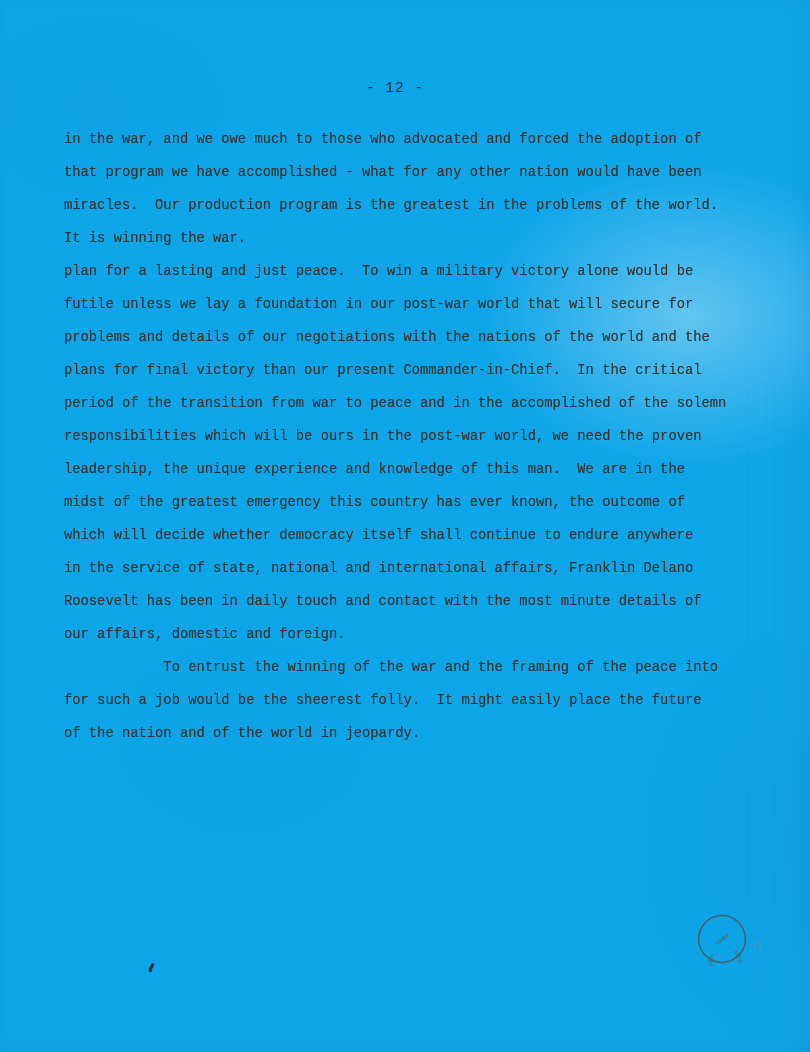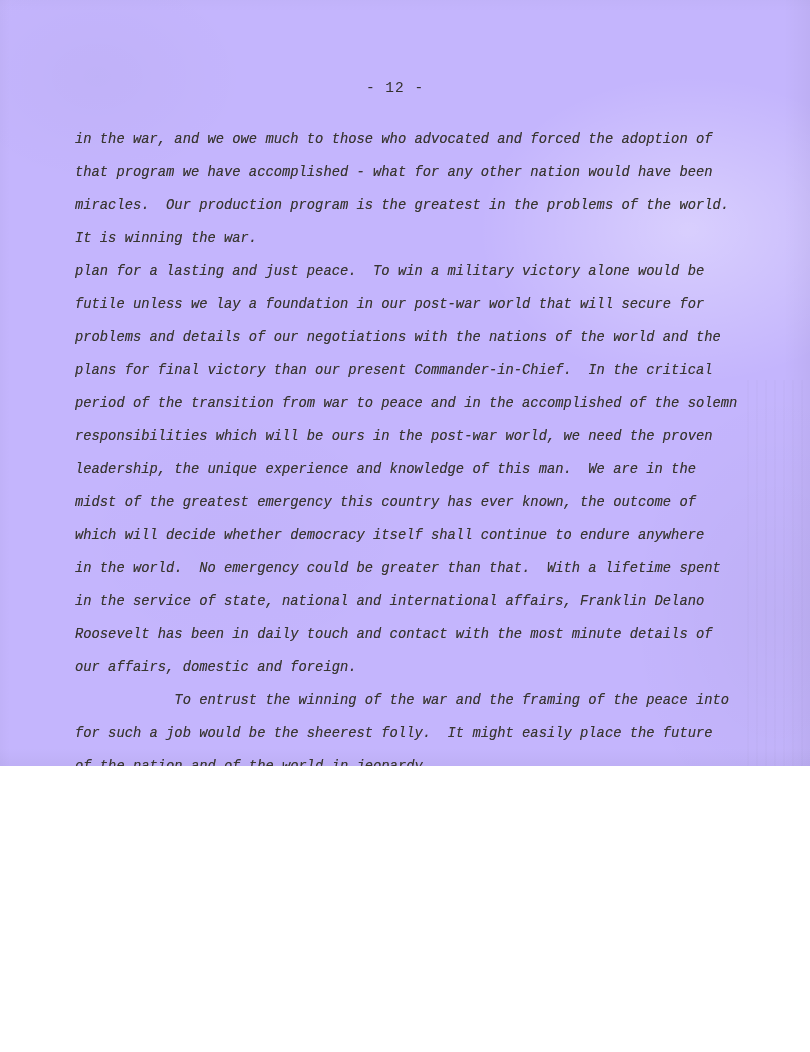--- a/index.html
+++ b/index.html
@@ -3,22 +3,22 @@
 <meta charset="utf-8">
 <style>
   html,body{margin:0;padding:0;}
   body{
     width:810px;height:1052px;
     font-family:"Liberation Mono","DejaVu Sans Mono",monospace;
     overflow:hidden;
   }
   .page{
     position:relative;
-    width:810px;height:766px;
-    background:#c4b5fd;
+    width:810px;height:1052px;
+    background:#0ea5e9;
     overflow:hidden;
   }
   
   .texture{
     position:absolute;inset:0;
     background:
       radial-gradient(220px 160px at 12% 10%, rgba(0,0,0,0.018), transparent 70%),
       radial-gradient(300px 220px at 85% 30%, rgba(255,255,255,0.35), transparent 70%),
       radial-gradient(260px 200px at 30% 70%, rgba(0,0,0,0.012), transparent 70%),
       radial-gradient(200px 300px at 96% 80%, rgba(0,0,0,0.03), transparent 75%),
@@ -36,23 +36,22 @@
   .page-number{
     position:absolute;
     top:80px;left:0;right:20px;
     text-align:center;
     font-size:14.5px;
     letter-spacing:1px;
     color:#33302c;
   }
   .doc-lines{
     position:absolute;
-    left:75px;top:123px;
+    left:64px;top:123px;
     width:690px;
-    font-style:italic;
   }
   .tline{
     white-space:pre;
     font-size:13.8px;
     line-height:33px;
     height:33px;
     color:#383530;
     text-shadow:0 0 0.5px rgba(56,53,48,0.55);
   }
   .stamp{
@@ -100,21 +99,20 @@
       <div class="tline">It is winning the war.</div>
       <div class="tline">plan for a lasting and just peace.  To win a military victory alone would be</div>
       <div class="tline">futile unless we lay a foundation in our post-war world that will secure for</div>
       <div class="tline">problems and details of our negotiations with the nations of the world and the</div>
       <div class="tline">plans for final victory than our present Commander-in-Chief.  In the critical</div>
       <div class="tline">period of the transition from war to peace and in the accomplished of the solemn</div>
       <div class="tline">responsibilities which will be ours in the post-war world, we need the proven</div>
       <div class="tline">leadership, the unique experience and knowledge of this man.  We are in the</div>
       <div class="tline">midst of the greatest emergency this country has ever known, the outcome of</div>
       <div class="tline">which will decide whether democracy itself shall continue to endure anywhere</div>
-      <div class="tline">in the world.  No emergency could be greater than that.  With a lifetime spent</div>
       <div class="tline">in the service of state, national and international affairs, Franklin Delano</div>
       <div class="tline">Roosevelt has been in daily touch and contact with the most minute details of</div>
       <div class="tline">our affairs, domestic and foreign.</div>
       <div class="tline">            To entrust the winning of the war and the framing of the peace into</div>
       <div class="tline">for such a job would be the sheerest folly.  It might easily place the future</div>
       <div class="tline">of the nation and of the world in jeopardy.</div>
     </div>
 
   <svg class="stamp" viewBox="0 0 80 80" xmlns="http://www.w3.org/2000/svg">
     <circle cx="40" cy="40" r="36" fill="none" stroke="#52504c" stroke-width="2.4"></circle>

